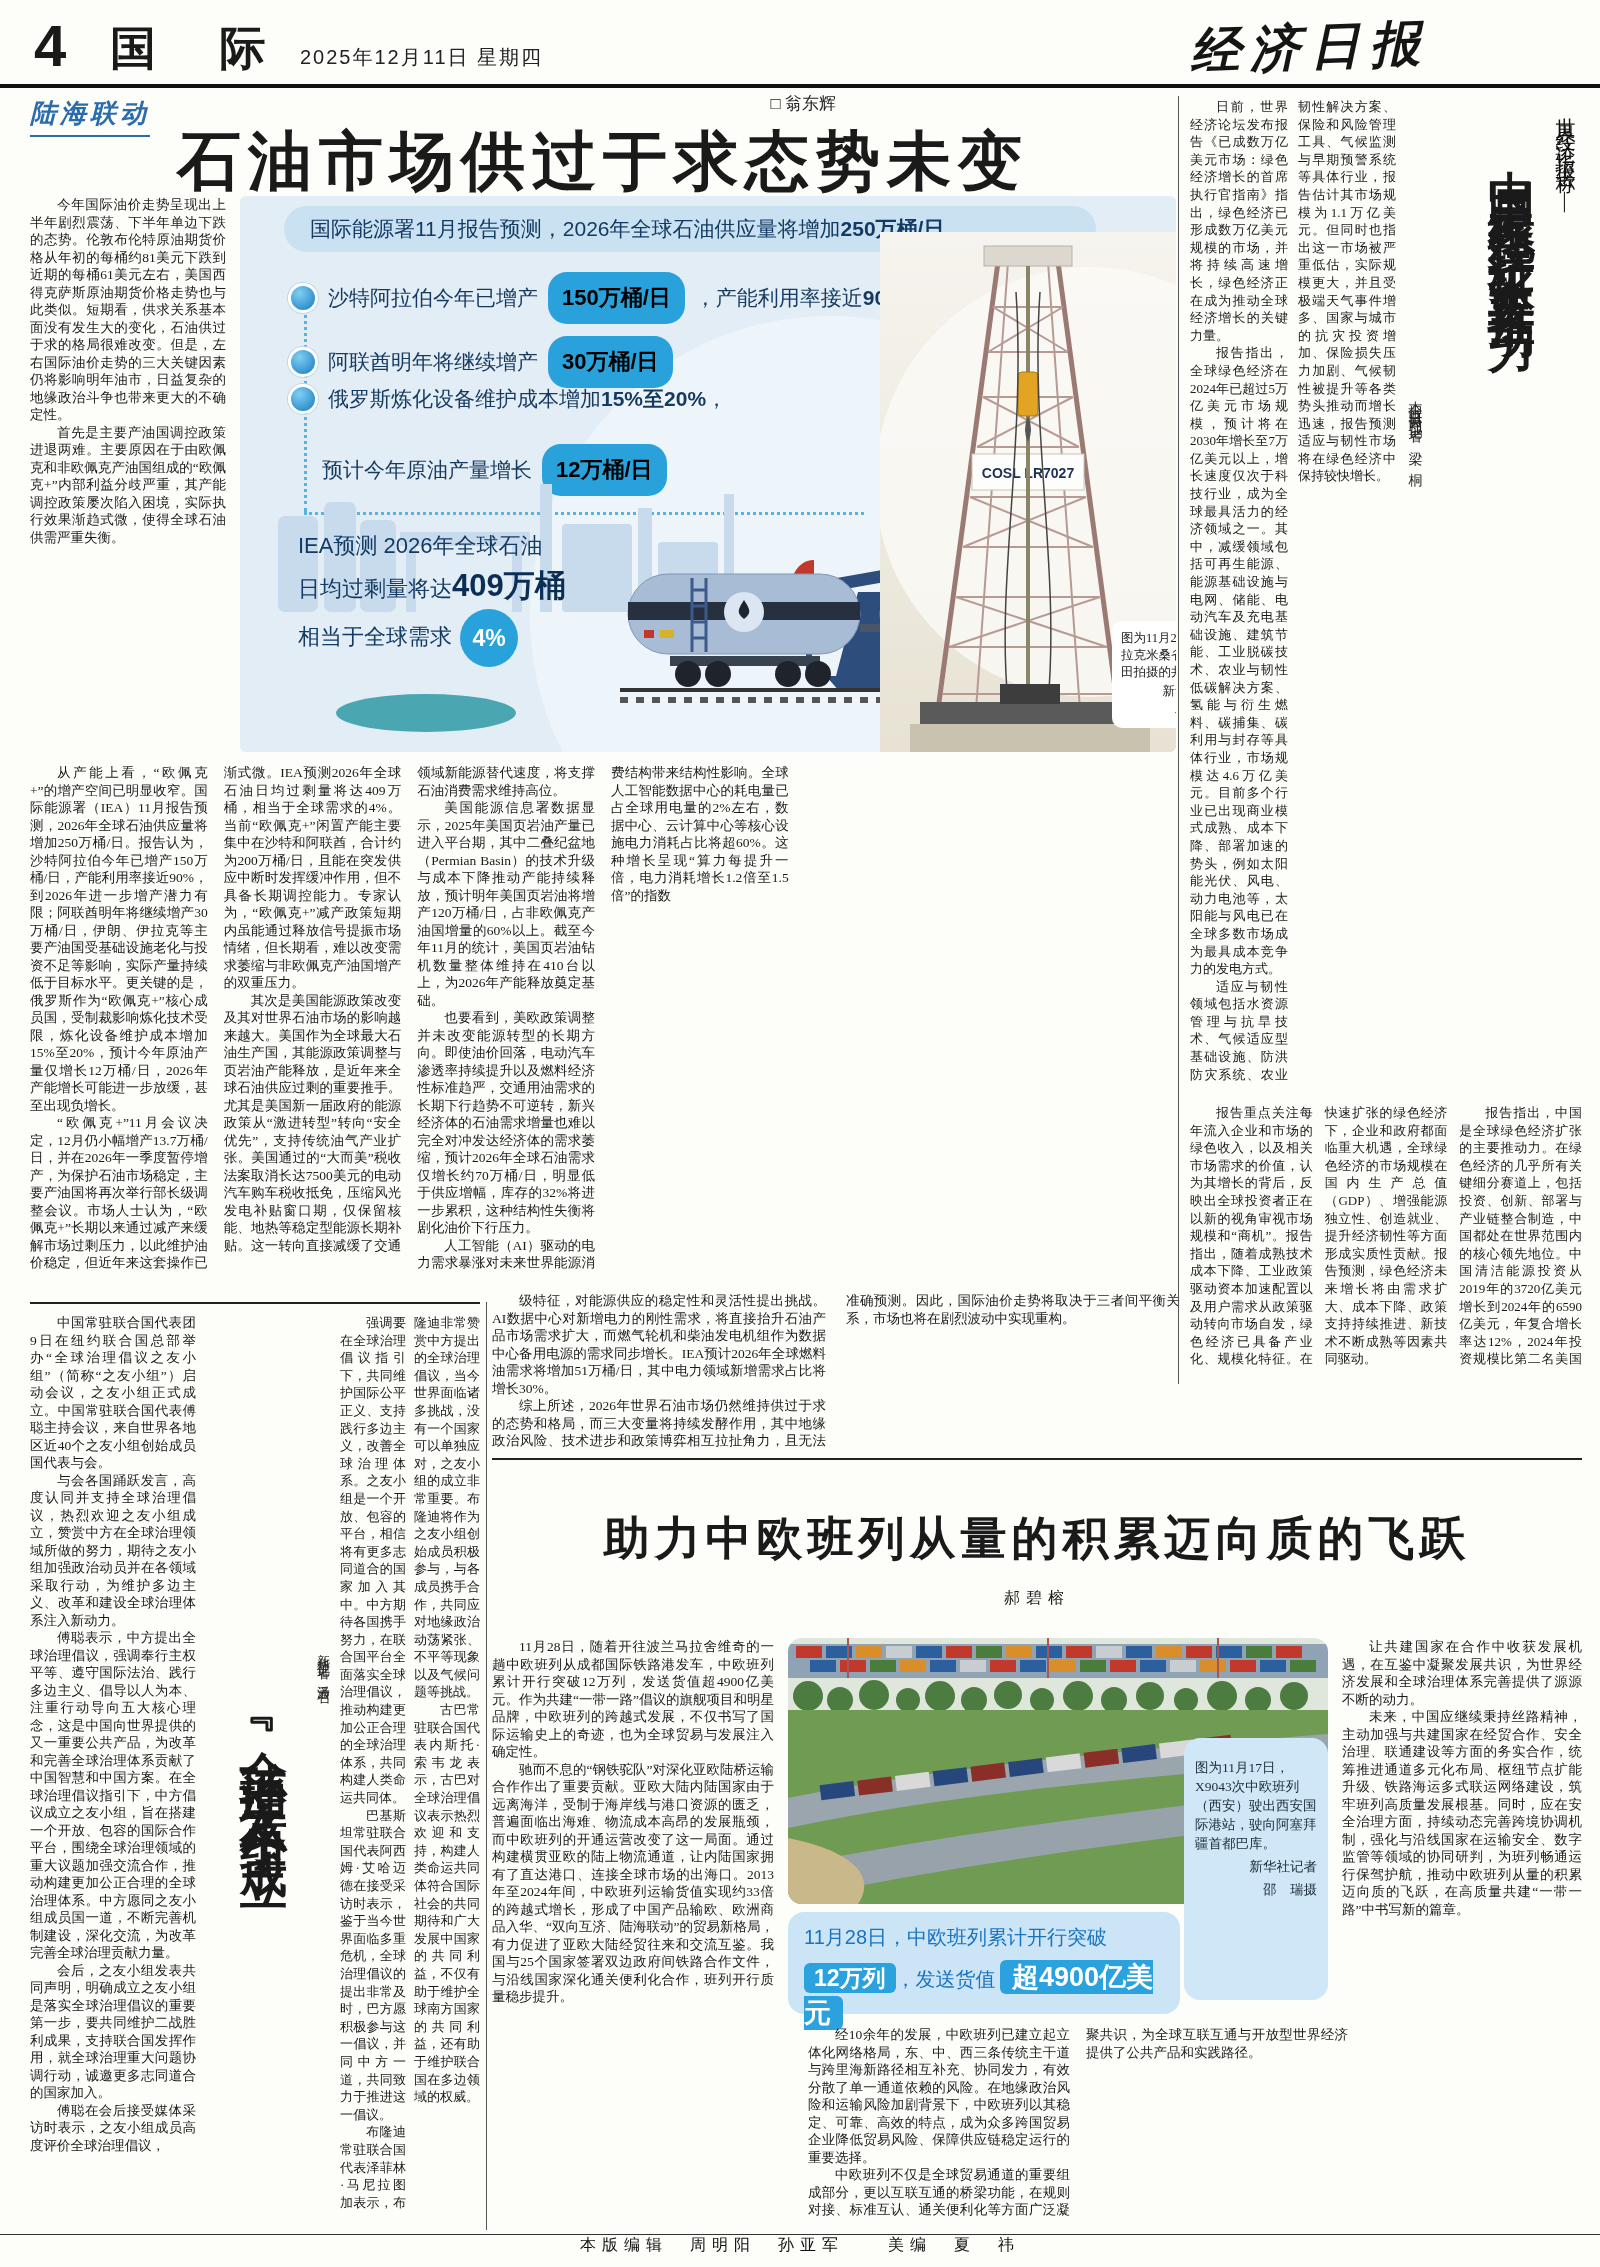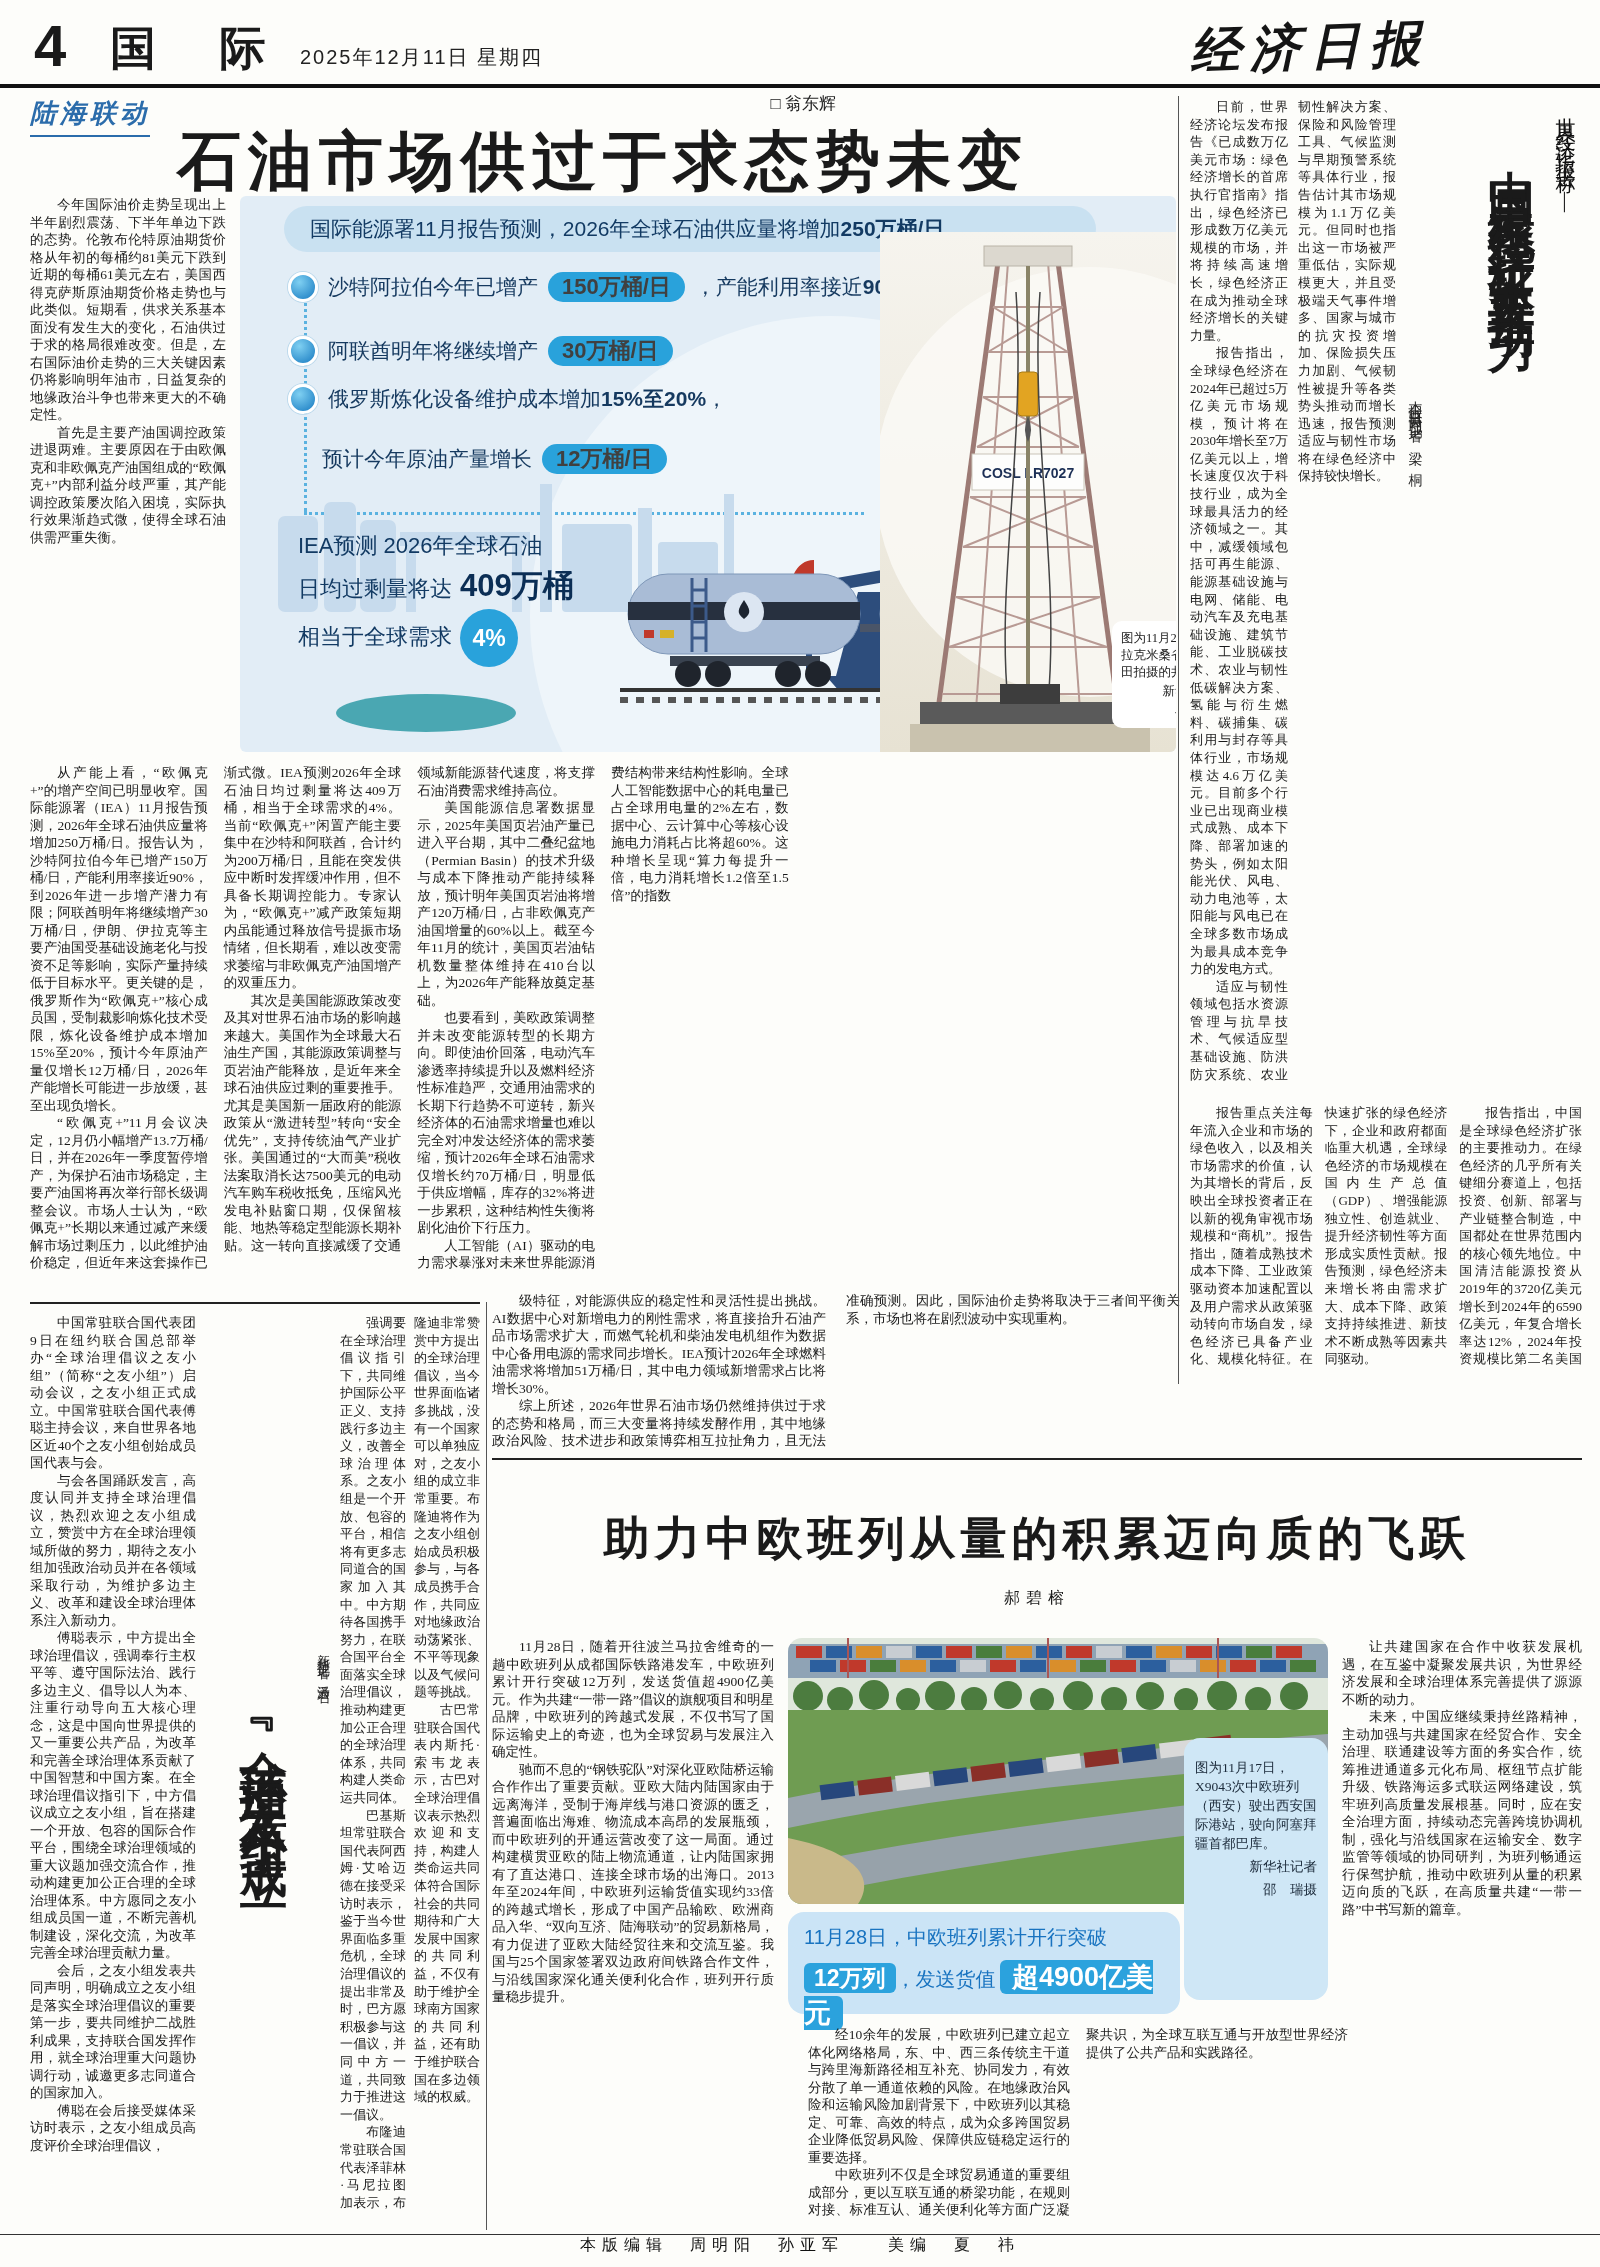--- a/index.html
+++ b/index.html
@@ -31,24 +31,24 @@
   .info-hdr{position:absolute;left:44px;top:10px;width:760px;height:46px;background:#c9e1f1;border-radius:23px;
             display:flex;align-items:center;padding:0 26px;font-family:"Liberation Sans",sans-serif;
             font-size:21px;color:#123a63;white-space:nowrap;}
   .info-hdr b{font-weight:900;}
   .dotline-v{position:absolute;left:64px;top:88px;height:228px;border-left:3px dotted #5ab2e0;}
   .dotline-h{position:absolute;left:64px;top:316px;width:560px;border-top:3px dotted #5ab2e0;}
   .bullet{position:absolute;left:48px;display:flex;align-items:center;gap:10px;font-family:"Liberation Sans",sans-serif;
           font-size:21px;color:#15395f;white-space:nowrap;}
   .sphere{width:24px;height:24px;border-radius:50%;background:radial-gradient(circle at 35% 30%,#7fd0f2,#1679c0);
           border:3px solid #fff;box-shadow:0 0 0 1px #bcd9ec;flex:0 0 auto;}
-  .pill{background:#29a2db;color:#404040;font-weight:900;border-radius:19px;padding:0 14px;font-size:22px;}
+  .pill{background:#29a2db;color:#000000;font-weight:900;border-radius:19px;padding:11px 14px;font-size:22px;}
   .iea{position:absolute;left:58px;top:330px;width:340px;font-family:"Liberation Sans",sans-serif;
        color:#123a63;font-size:22px;line-height:40px;z-index:3;}
-  .iea .big{font-size:31px;font-weight:900;color:#0b2e55;margin-left:8px;}
+  .iea .big{font-size:31px;font-weight:900;color:#0b2e55;}
   .pct{display:inline-block;width:58px;height:58px;line-height:58px;border-radius:50%;background:#29a2db;color:#fff;
        font-weight:900;font-size:23px;text-align:center;vertical-align:middle;margin-left:8px;}
   .spill{position:absolute;left:96px;top:498px;width:180px;height:38px;border-radius:50%;background:#2f9aa6;opacity:.85;z-index:2;}
   .illus{position:absolute;left:0;top:228px;width:940px;height:328px;z-index:1;}
   
   .photo{position:absolute;right:0;top:36px;width:296px;height:520px;z-index:4;overflow:hidden;}
   .photo-cap{position:absolute;left:872px;bottom:24px;width:104px;background:#fff;border-radius:10px;padding:9px 9px;
              font-size:12.5px;line-height:17px;z-index:5;color:#222;}
   .photo-cap .credit{text-align:right;margin-top:2px;}
   .oil-body{position:absolute;left:0;top:672px;width:1146px;height:523px;column-count:6;column-gap:16px;

